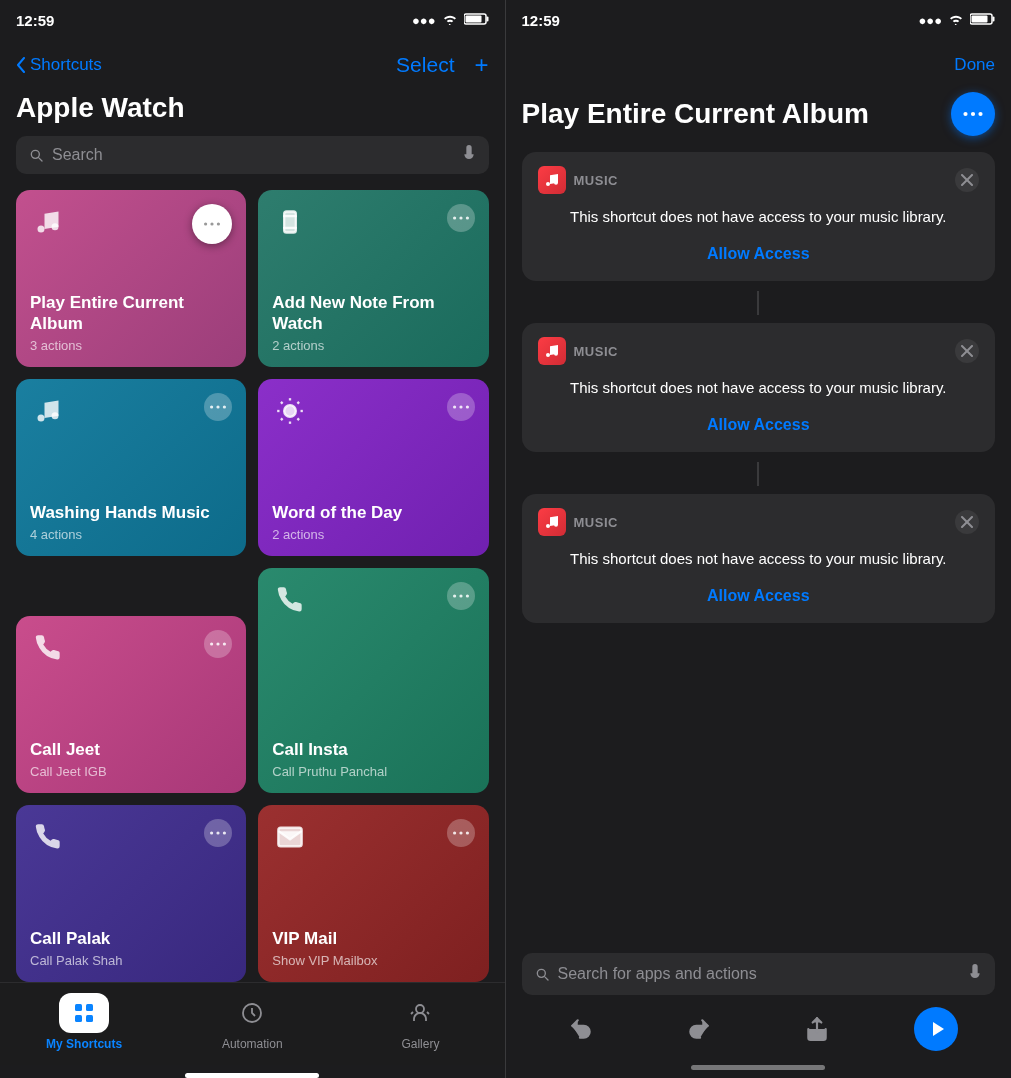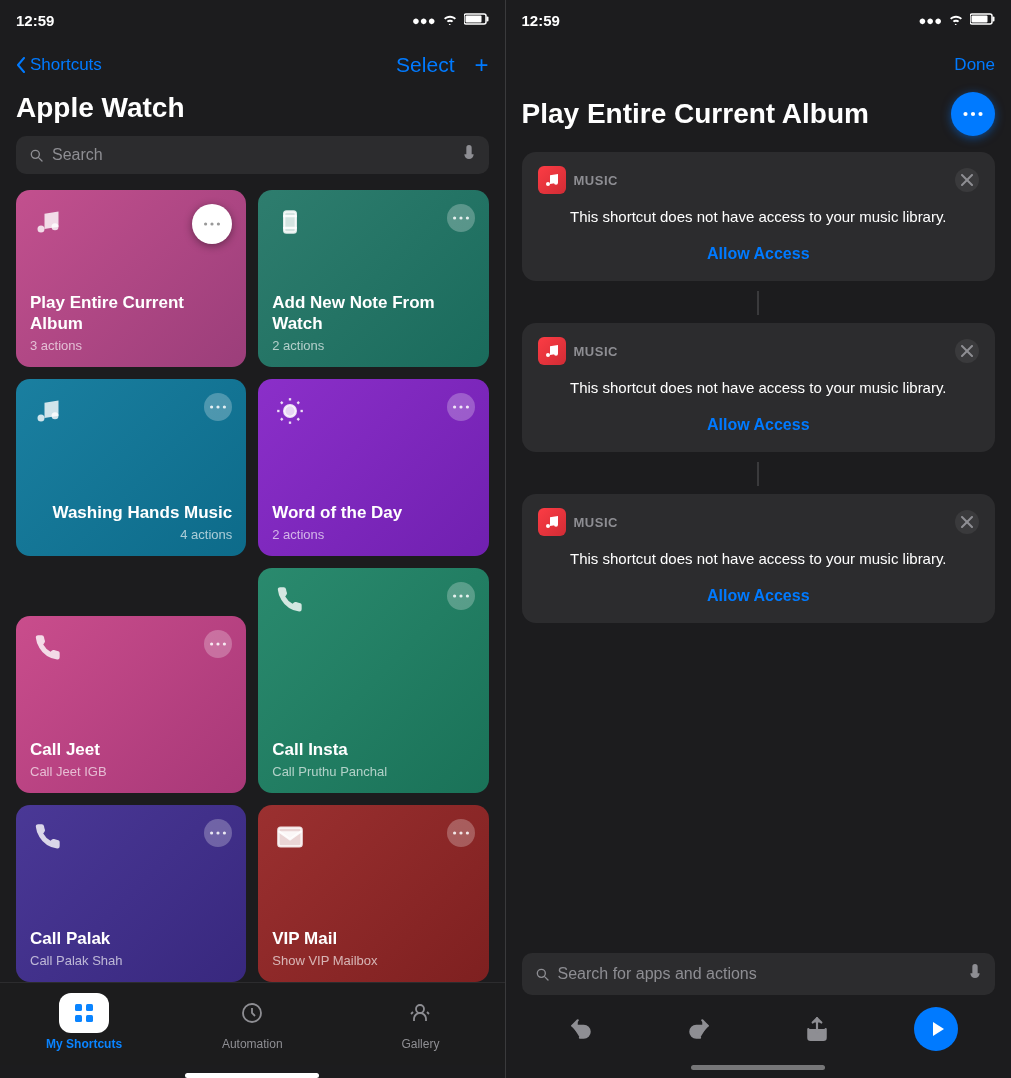--- a/index.html
+++ b/index.html
@@ -164,25 +164,25 @@
       margin-bottom: 4px;
     }
     .card-subtitle {
       color: rgba(255,255,255,0.65);
       font-size: 13px;
     }
 
     
     .card-pink-purple { background: linear-gradient(135deg, #c2508e 0%, #9b3e7a 100%); }
     .card-teal { background: linear-gradient(135deg, #2e7d6e 0%, #1a6b5c 100%); }
-    .card-blue-teal { background: linear-gradient(135deg, #1a7fa0 0%, #0d6b8a 100%); text-align: right; }
+    .card-blue-teal { background: linear-gradient(135deg, #1a7fa0 0%, #0d6b8a 100%); }
     .card-purple { background: linear-gradient(135deg, #8b2fc9 0%, #7020b0 100%); }
     .card-pink { background: linear-gradient(135deg, #c94d8c 0%, #a83878 100%); margin-top: 48px; }
     .card-green-teal { background: linear-gradient(135deg, #2a8a6e 0%, #1a7258 100%); }
-    .card-purple-blue { background: linear-gradient(135deg, #4a3896 0%, #38287e 100%); }
+    .card-purple-blue { background: linear-gradient(135deg, #4a3896 0%, #38287e 100%); border-radius: 13px; }
     .card-dark-red { background: linear-gradient(135deg, #9b3030 0%, #7e2020 100%); }
 
     .bottom-tab-bar {
       height: 83px;
       display: flex;
       align-items: flex-start;
       padding-top: 10px;
       border-top: 1px solid #2c2c2e;
       background: rgba(28,28,30,0.95);
     }

